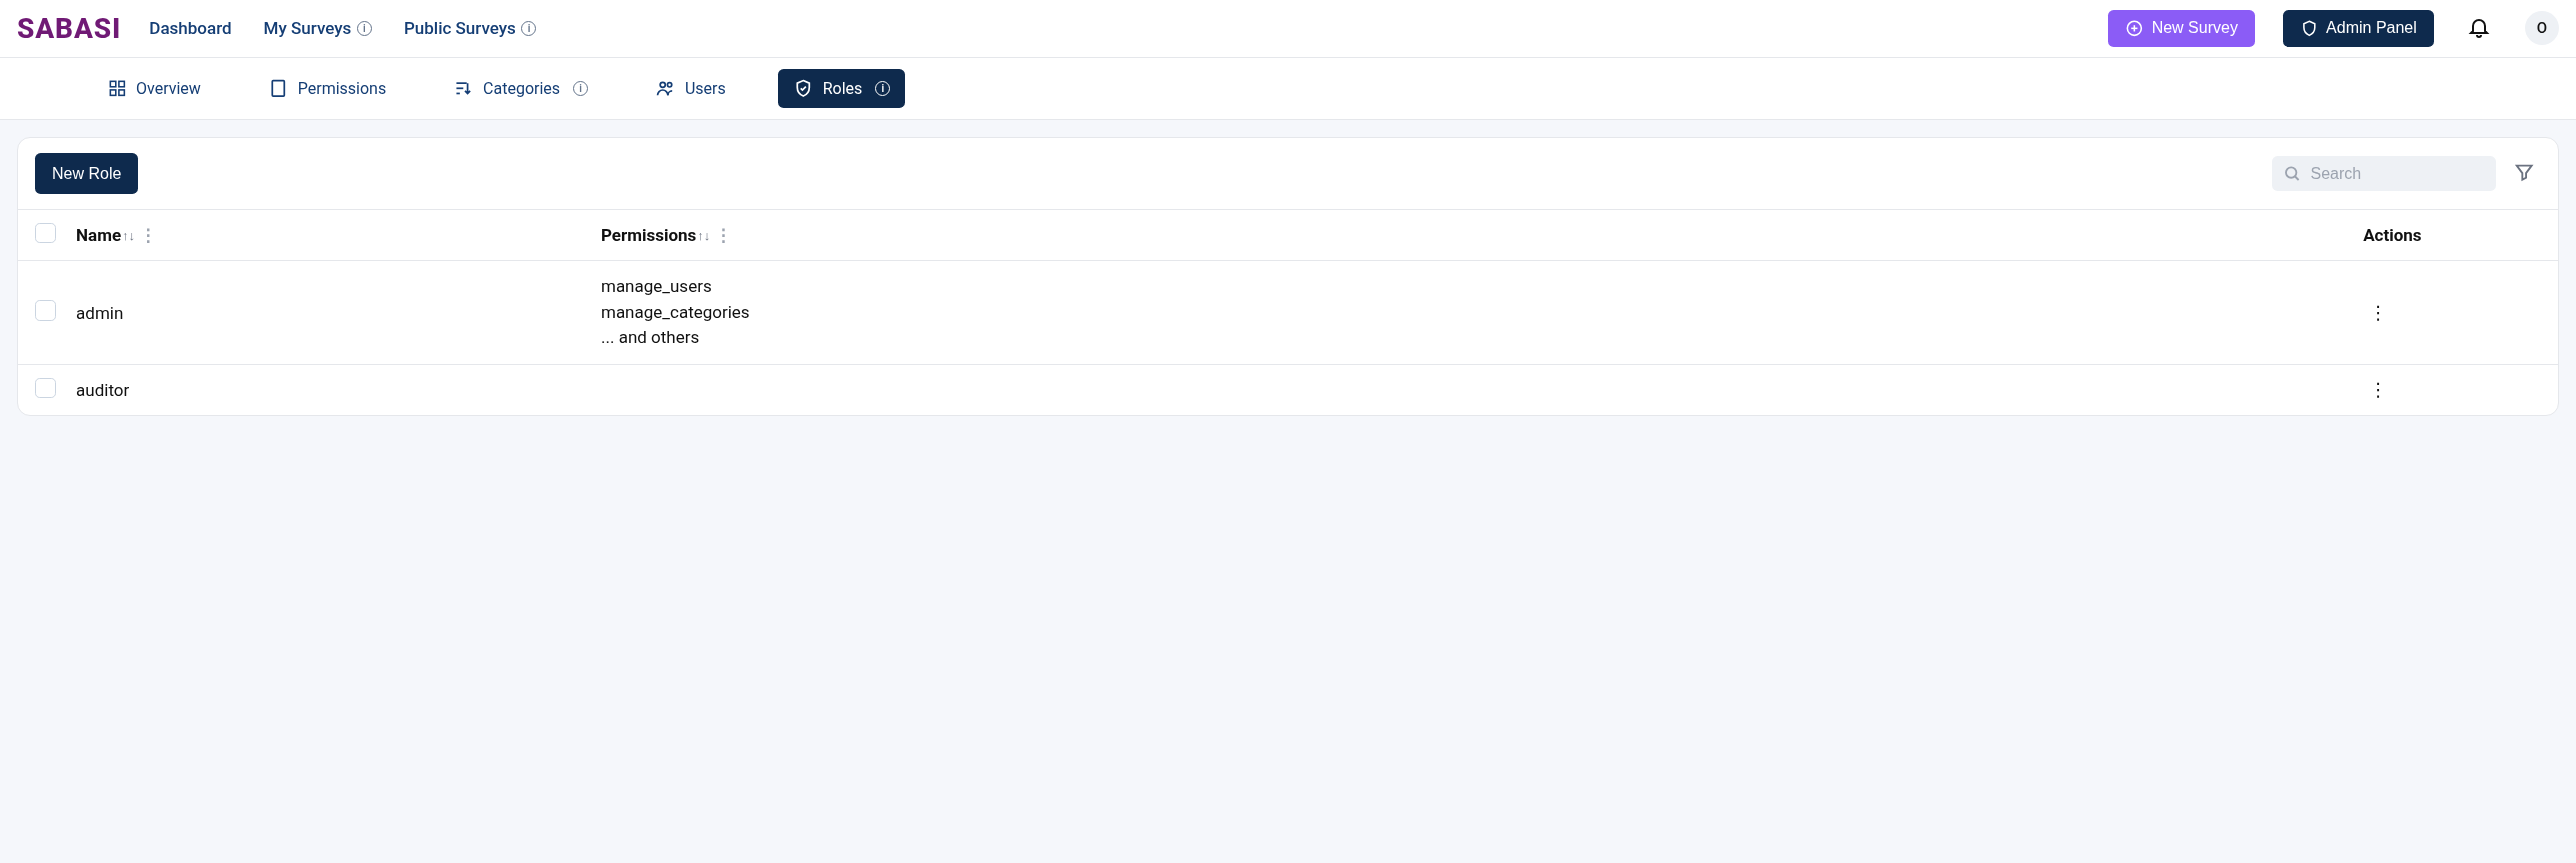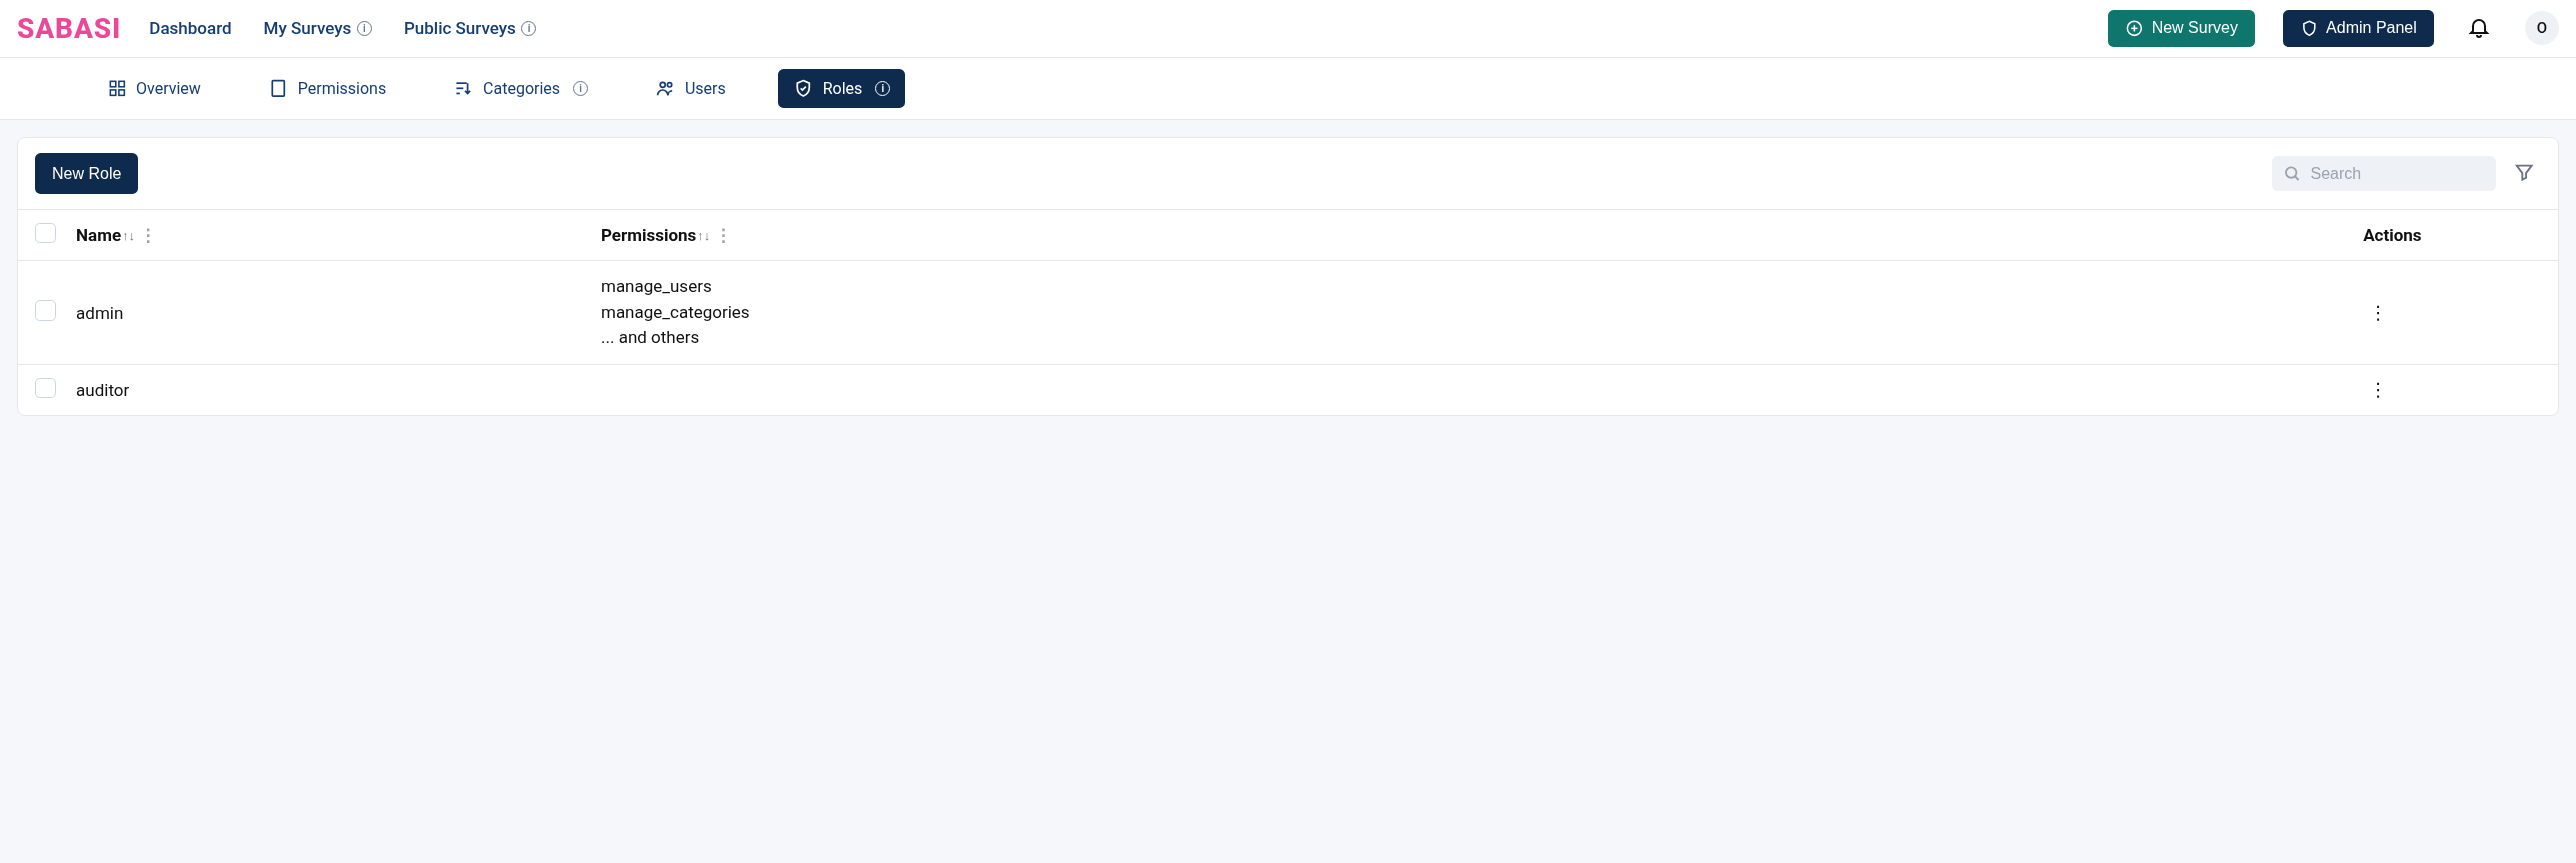--- a/index.html
+++ b/index.html
@@ -16,21 +16,21 @@
     display: flex;
     align-items: center;
     padding: 9.3px 17px;
     gap: 28px;
     border-bottom: 0.9px solid #e5e7eb;
   }
   .logo {
     font-weight: 800;
     font-size: 28px;
     letter-spacing: 0.9px;
-    color: #ec4899;
+    color: #701a75;
     display: flex;
     align-items: center;
   }
   .nav-links {
     display: flex;
     gap: 32px;
     align-items: center;
   }
   .nav-link {
     color: #153e75;
@@ -58,21 +58,21 @@
     display: flex;
     align-items: center;
     gap: 7.5px;
     padding: 9.3px 17px;
     border-radius: 5.6px;
     font-size: 16px;
     font-weight: 500;
     cursor: pointer;
     border: none;
   }
-  .btn-green { background: #0f766e; color: #fff; }
+  .btn-green { background: #8b5cf6; color: #fff; }
   .btn-navy { background: #0e2a4d; color: #fff; }
   .icon-svg { width: 18.7px; height: 18.7px; stroke: currentColor; fill: none; stroke-width: 2; }
   .bell-btn {
     background: none;
     border: none;
     cursor: pointer;
     padding: 5.6px;
   }
   .avatar {
     width: 34px;
@@ -113,21 +113,21 @@
   }
   .subtab .info-icon-small { margin-left: 3.7px; }
 
   
   .panel-wrap {
     padding: 17px;
   }
   .panel {
     background: #fff;
     border: 0.9px solid #e5e7eb;
-    border-radius: 8px;
+    border-radius: 13px;
     overflow: hidden;
   }
   .panel-header {
     display: flex;
     align-items: center;
     padding: 15px 17px;
     gap: 11.2px;
   }
   .btn-newrole {
     background: #0e2a4d;

